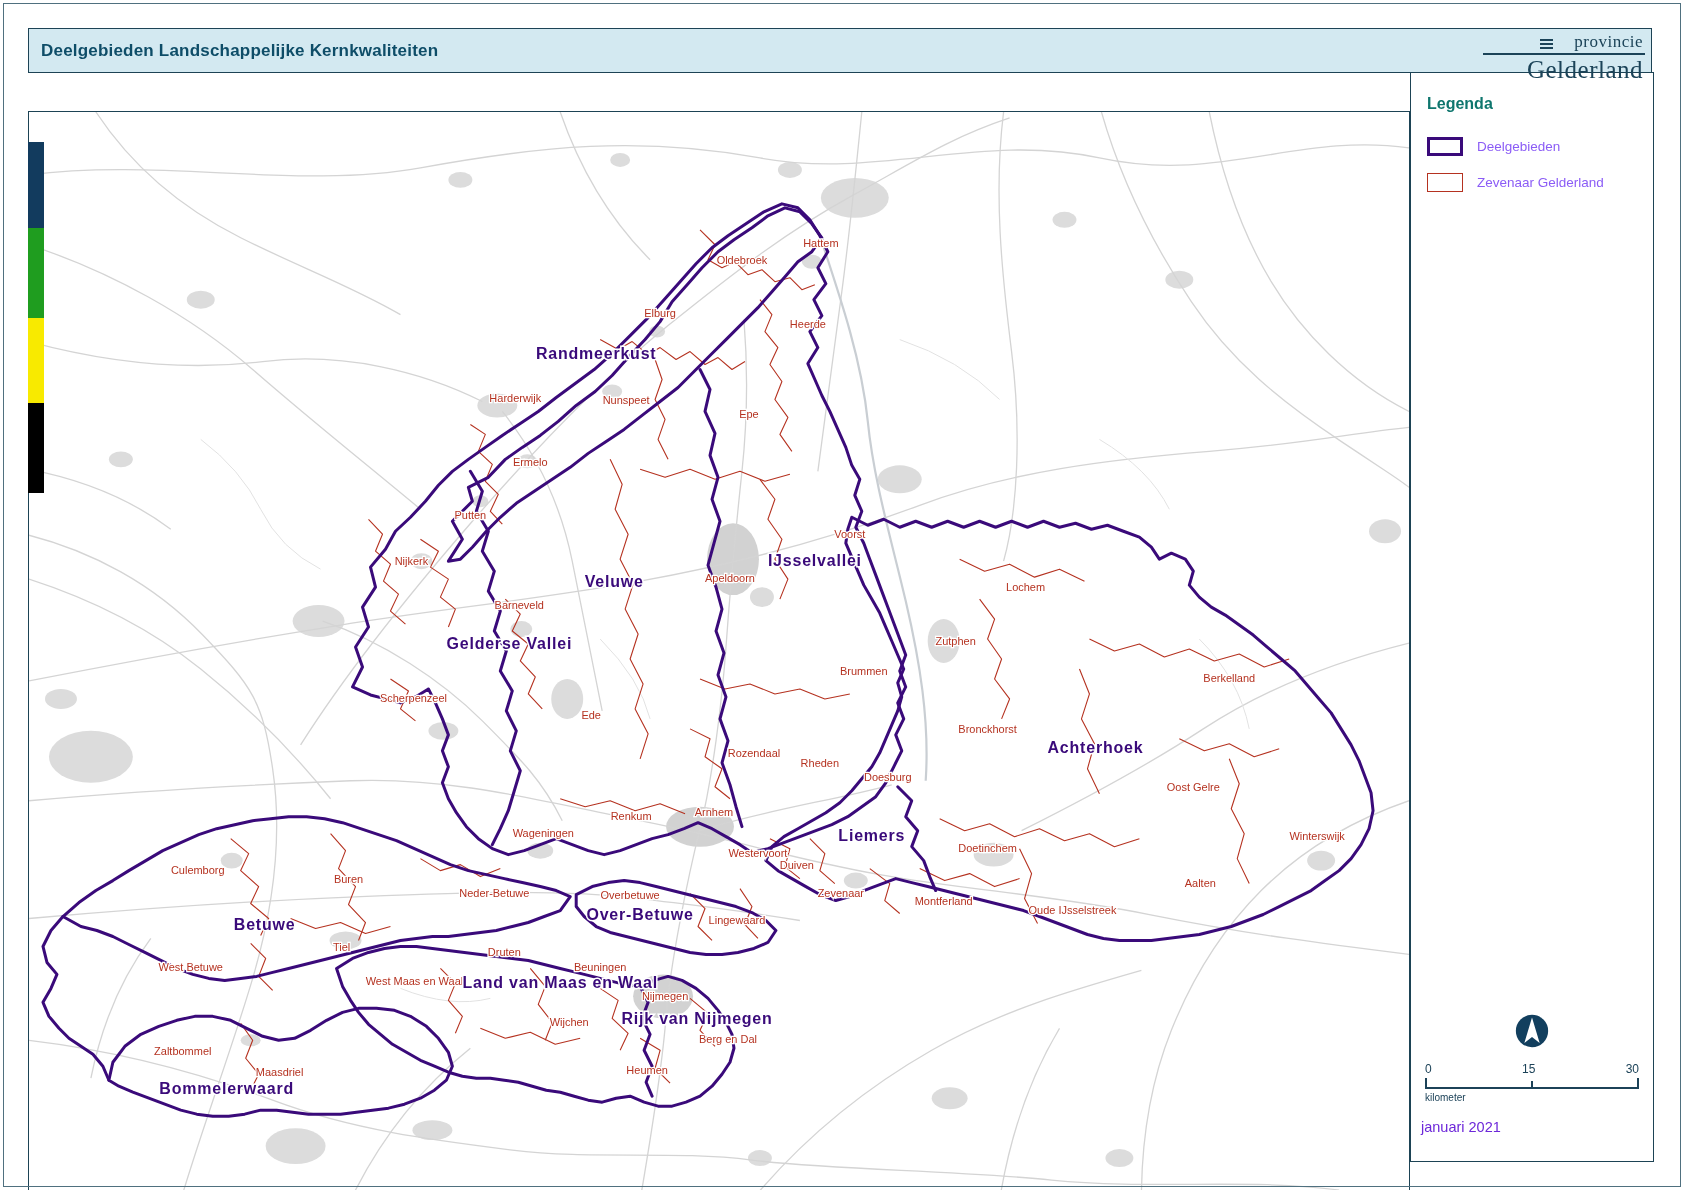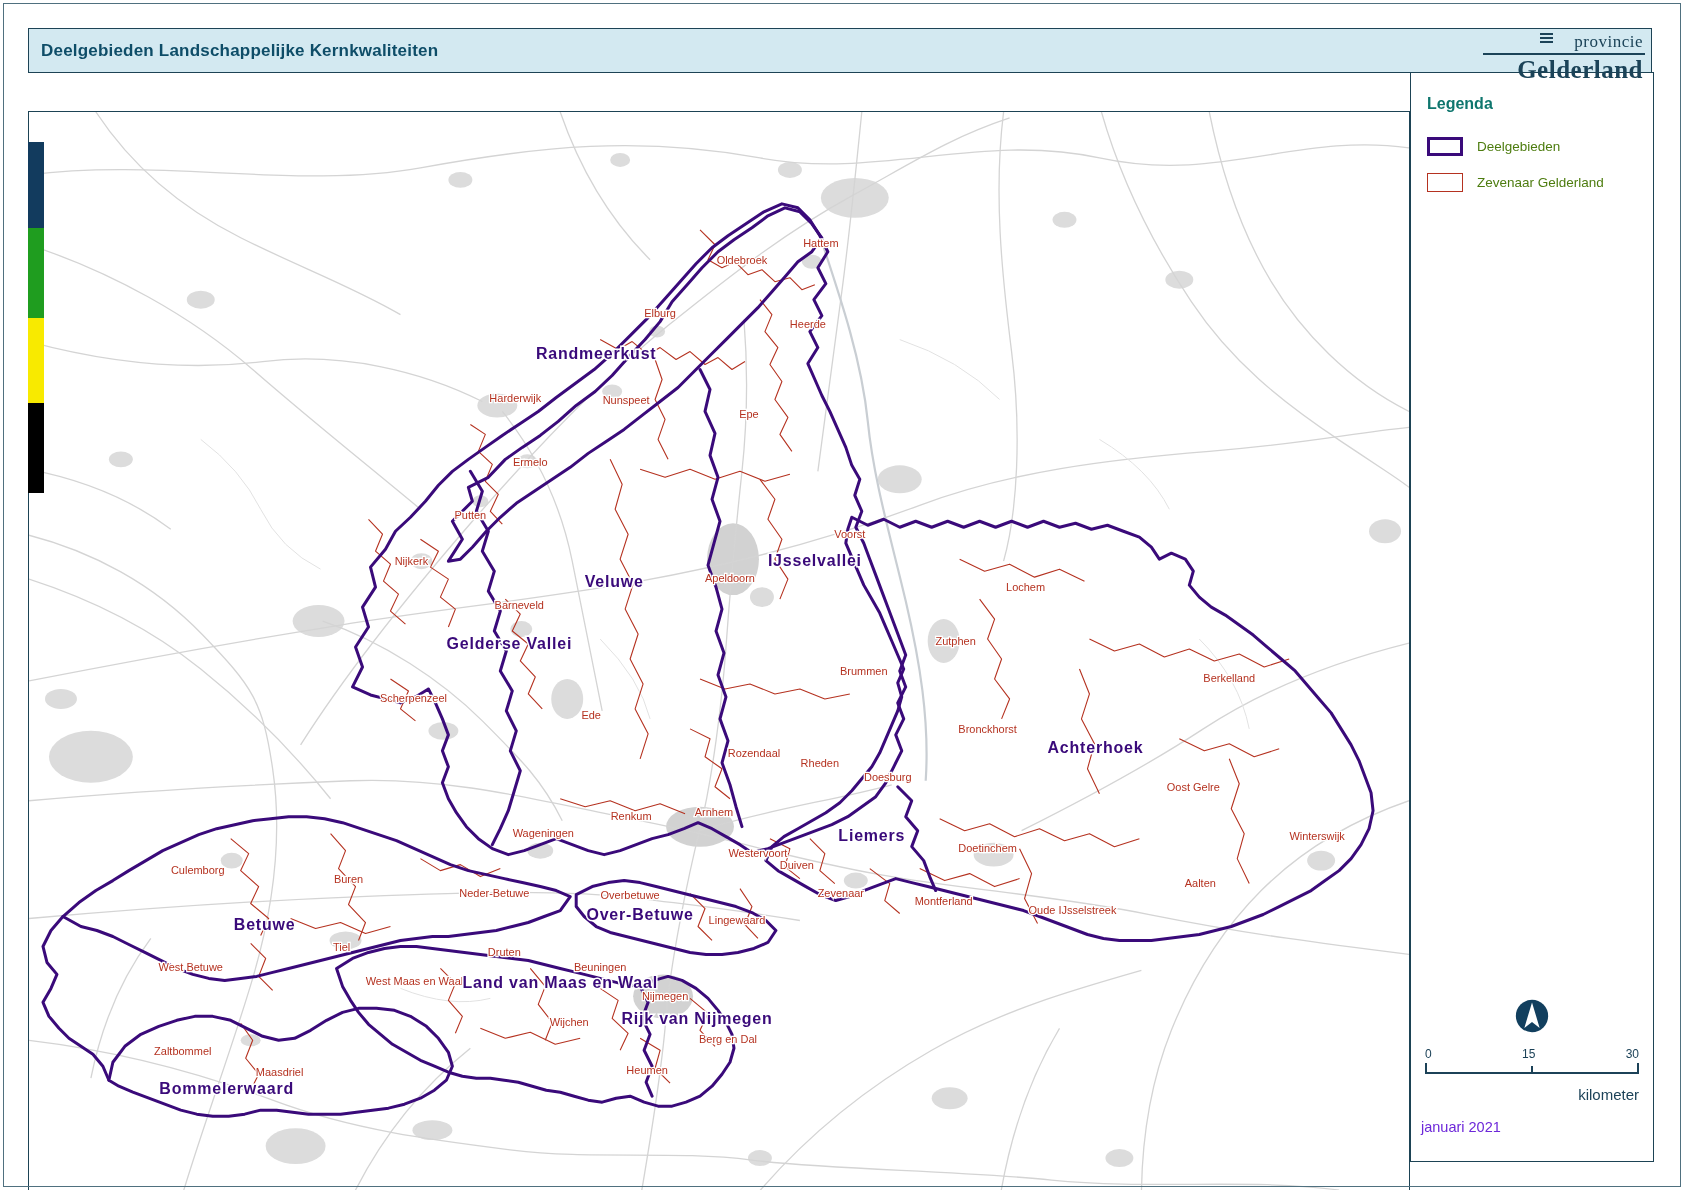--- a/index.html
+++ b/index.html
@@ -18,27 +18,27 @@
   }
   .header-title{
     padding-left:12px;font-size:17px;font-weight:bold;color:#0e4d68;
     letter-spacing:0.2px;
   }
   .logo{
     position:absolute;right:6px;top:1px;text-align:right;color:#1b4358;
     font-family:"Liberation Serif",serif;line-height:1;
   }
   .logo-top{
-    display:flex;align-items:flex-start;justify-content:flex-end;gap:21px;
+    display:flex;align-items:flex-end;justify-content:flex-end;gap:21px;
     border-bottom:2px solid #1b4358;padding:3px 2px 3px 0;min-width:160px;
     font-size:17px;letter-spacing:0.5px;
   }
   .logo-bars{display:inline-block;width:13px;height:11px;
     background:linear-gradient(#1b4358 0 2px,transparent 2px 4px,#1b4358 4px 6px,transparent 6px 8px,#1b4358 8px 10px,transparent 10px);}
-  .logo-bottom{font-size:25px;font-weight:bold;letter-spacing:0.5px;padding:2px 2px 0 0;}
+  .logo-bottom{font-size:25px;font-weight:normal;letter-spacing:0.5px;padding:2px 2px 0 0;}
 
   
   .map-panel{
     position:absolute;left:28px;top:72px;width:1382px;height:1090px;
     border:1px solid #1d4355;box-sizing:border-box;background:#ffffff;overflow:hidden;z-index:5;margin-top:39px;
   }
   .map-panel svg{display:block;width:100%;height:100%;}
   .road{stroke:#d4d4d4;stroke-width:1.3;fill:none;}
   .road-thin{stroke:#e2e2e2;stroke-width:1;fill:none;}
   .river{stroke:#c9ced3;stroke-width:2.2;fill:none;}
@@ -61,31 +61,31 @@
 
   
   .side-panel{
     position:absolute;left:1410px;top:72px;width:244px;height:1090px;
     background:#ffffff;border:1px solid #1d4355;box-sizing:border-box;z-index:10;
   }
   .legend{padding:22px 14px 0 16px;}
   .legend-title{font-size:16px;font-weight:bold;color:#0f766e;margin-bottom:24px;}
   .legend-item{display:flex;align-items:center;gap:14px;margin-bottom:17px;}
   .legend-swatch{width:36px;height:19px;background:#ffffff;box-sizing:border-box;flex:0 0 auto;}
-  .legend-label{font-size:13.5px;color:#4d7c0f;}
+  .legend-label{font-size:13.5px;color:#8b5cf6;}
 
   .panel-bottom{position:absolute;left:8px;right:8px;bottom:26px;}
   .compass{text-align:center;margin-bottom:10px;}
   .compass svg{width:34px;height:34px;}
   .scale-bar{width:214px;margin:0 auto;}
   .scale-ticks{display:flex;justify-content:space-between;font-size:12px;color:#1c4258;margin-bottom:2px;}
   .scale-line{height:9px;border-left:2px solid #1c4258;border-right:2px solid #1c4258;
     border-bottom:2px solid #1c4258;position:relative;}
   .scale-line::after{content:'';position:absolute;left:calc(50% - 1px);bottom:0;width:2px;height:6px;background:#1c4258;}
-  .scale-unit{text-align:right;font-size:15px;color:#1c4258;margin-top:12px;}
+  .scale-unit{text-align:left;font-size:10px;color:#1c4258;margin-top:3px;}
   .map-date{font-size:14.5px;color:#6d28d9;margin-top:16px;padding-left:2px;}
 </style>
 </head>
 <body>
 
 <div class="outer-frame"></div>
 
 <div class="header">
   <div class="header-title">Deelgebieden Landschappelijke Kernkwaliteiten</div>
   <div class="logo">

